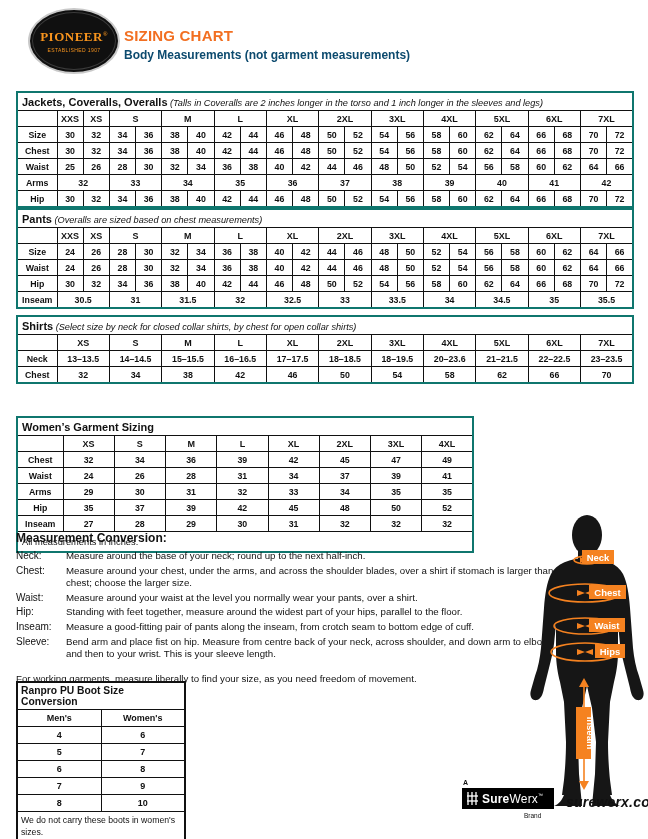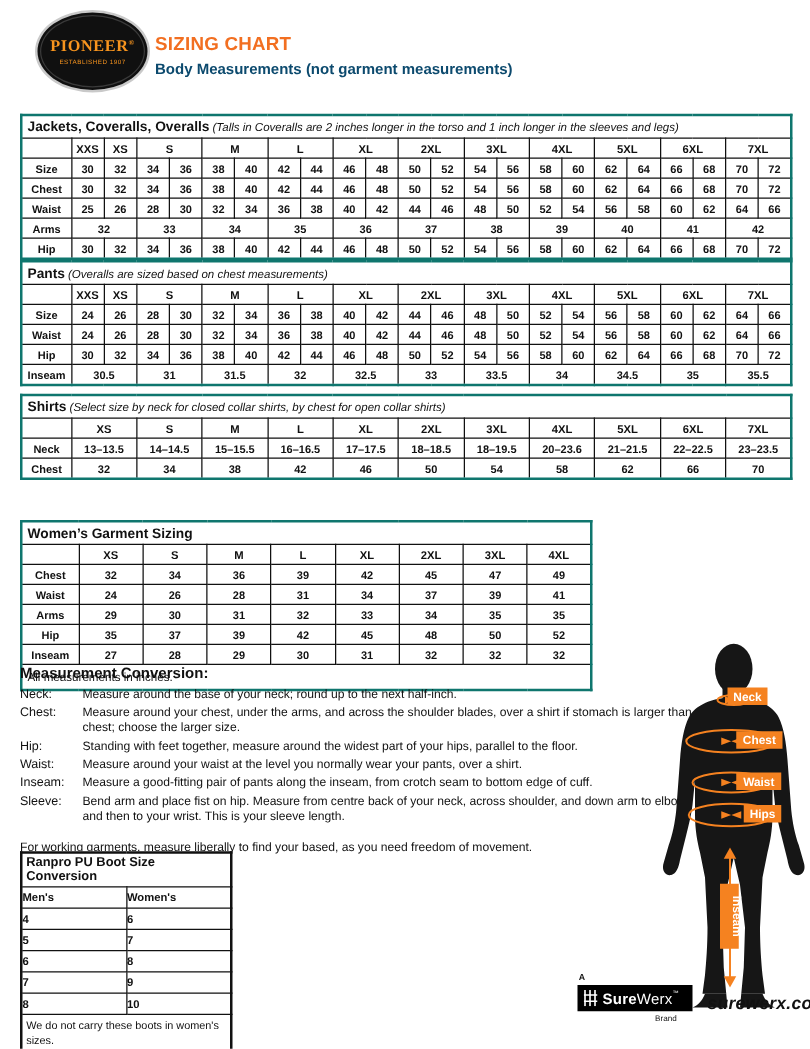--- a/index.html
+++ b/index.html
@@ -33,21 +33,21 @@
   
   .directions{position:absolute;left:16px;top:531px;width:548px;}
   .dir-heading{font-size:12px;font-weight:bold;margin-bottom:5px;}
   .dir-item{display:flex;margin-bottom:2px;}
   .dir-term{width:50px;flex:none;font-size:10px;line-height:12.6px;}
   .dir-text{font-size:9.7px;line-height:12.6px;}
   .dir-footer{margin-top:12px;font-size:9.7px;}
 
   
   table.boot{border-collapse:collapse;table-layout:fixed;position:absolute;left:16px;top:681px;width:170px;border:2px solid #111;background:#fff;}
-  table.boot td{border:1px solid #111;text-align:left;font-size:9px;font-weight:bold;padding:2px 0;height:12px;}
+  table.boot td{border:1px solid #111;text-align:center;font-size:9px;font-weight:bold;padding:2px 0;height:12px;}
   table.boot tr.t-title td{text-align:left;padding:2px 3px;}
   table.boot tr.t-title .tt{font-size:10.3px;font-weight:bold;}
   table.boot tr.t-foot td{text-align:left;font-weight:normal;font-size:8.7px;line-height:11.5px;padding:3px 3px;}
 
   
   .figure{position:absolute;left:504px;top:512px;width:142px;height:298px;}
 
   
   .sw{position:absolute;left:460px;top:779px;width:188px;height:45px;}
   .sw-a{position:absolute;left:3px;top:0;font-size:7px;font-weight:bold;}
@@ -525,37 +525,37 @@
   <div id="dir-items">
       <div class="dir-item">
         <div class="dir-term">Neck:</div>
         <div class="dir-text">Measure around the base of your neck; round up to the next half-inch.</div>
       </div>
       <div class="dir-item">
         <div class="dir-term">Chest:</div>
         <div class="dir-text">Measure around your chest, under the arms, and across the shoulder blades, over a shirt if stomach is larger than chest; choose the larger size.</div>
       </div>
       <div class="dir-item">
+        <div class="dir-term">Waist:</div>
+        <div class="dir-text">Measure around your waist at the level you normally wear your pants, over a shirt.</div>
+      </div>
+      <div class="dir-item">
         <div class="dir-term">Hip:</div>
         <div class="dir-text">Standing with feet together, measure around the widest part of your hips, parallel to the floor.</div>
-      </div>
-      <div class="dir-item">
-        <div class="dir-term">Waist:</div>
-        <div class="dir-text">Measure around your waist at the level you normally wear your pants, over a shirt.</div>
       </div>
       <div class="dir-item">
         <div class="dir-term">Inseam:</div>
         <div class="dir-text">Measure a good-fitting pair of pants along the inseam, from crotch seam to bottom edge of cuff.</div>
       </div>
       <div class="dir-item">
         <div class="dir-term">Sleeve:</div>
         <div class="dir-text">Bend arm and place fist on hip. Measure from centre back of your neck, across shoulder, and down arm to elbow and then to your wrist. This is your sleeve length.</div>
       </div>
     </div>
-  <div class="dir-footer">For working garments, measure liberally to find your based, as you need freedom of movement.</div>
+  <div class="dir-footer">For working garments, measure liberally to find your size, as you need freedom of movement.</div>
 </div>
 
 <table class="boot">
     <colgroup>
       <col>
       <col>
     </colgroup>
     <tbody>
       <tr class="t-title">
         <td colspan="2"><span class="tt">Ranpro PU Boot Size Conversion</span></td>

